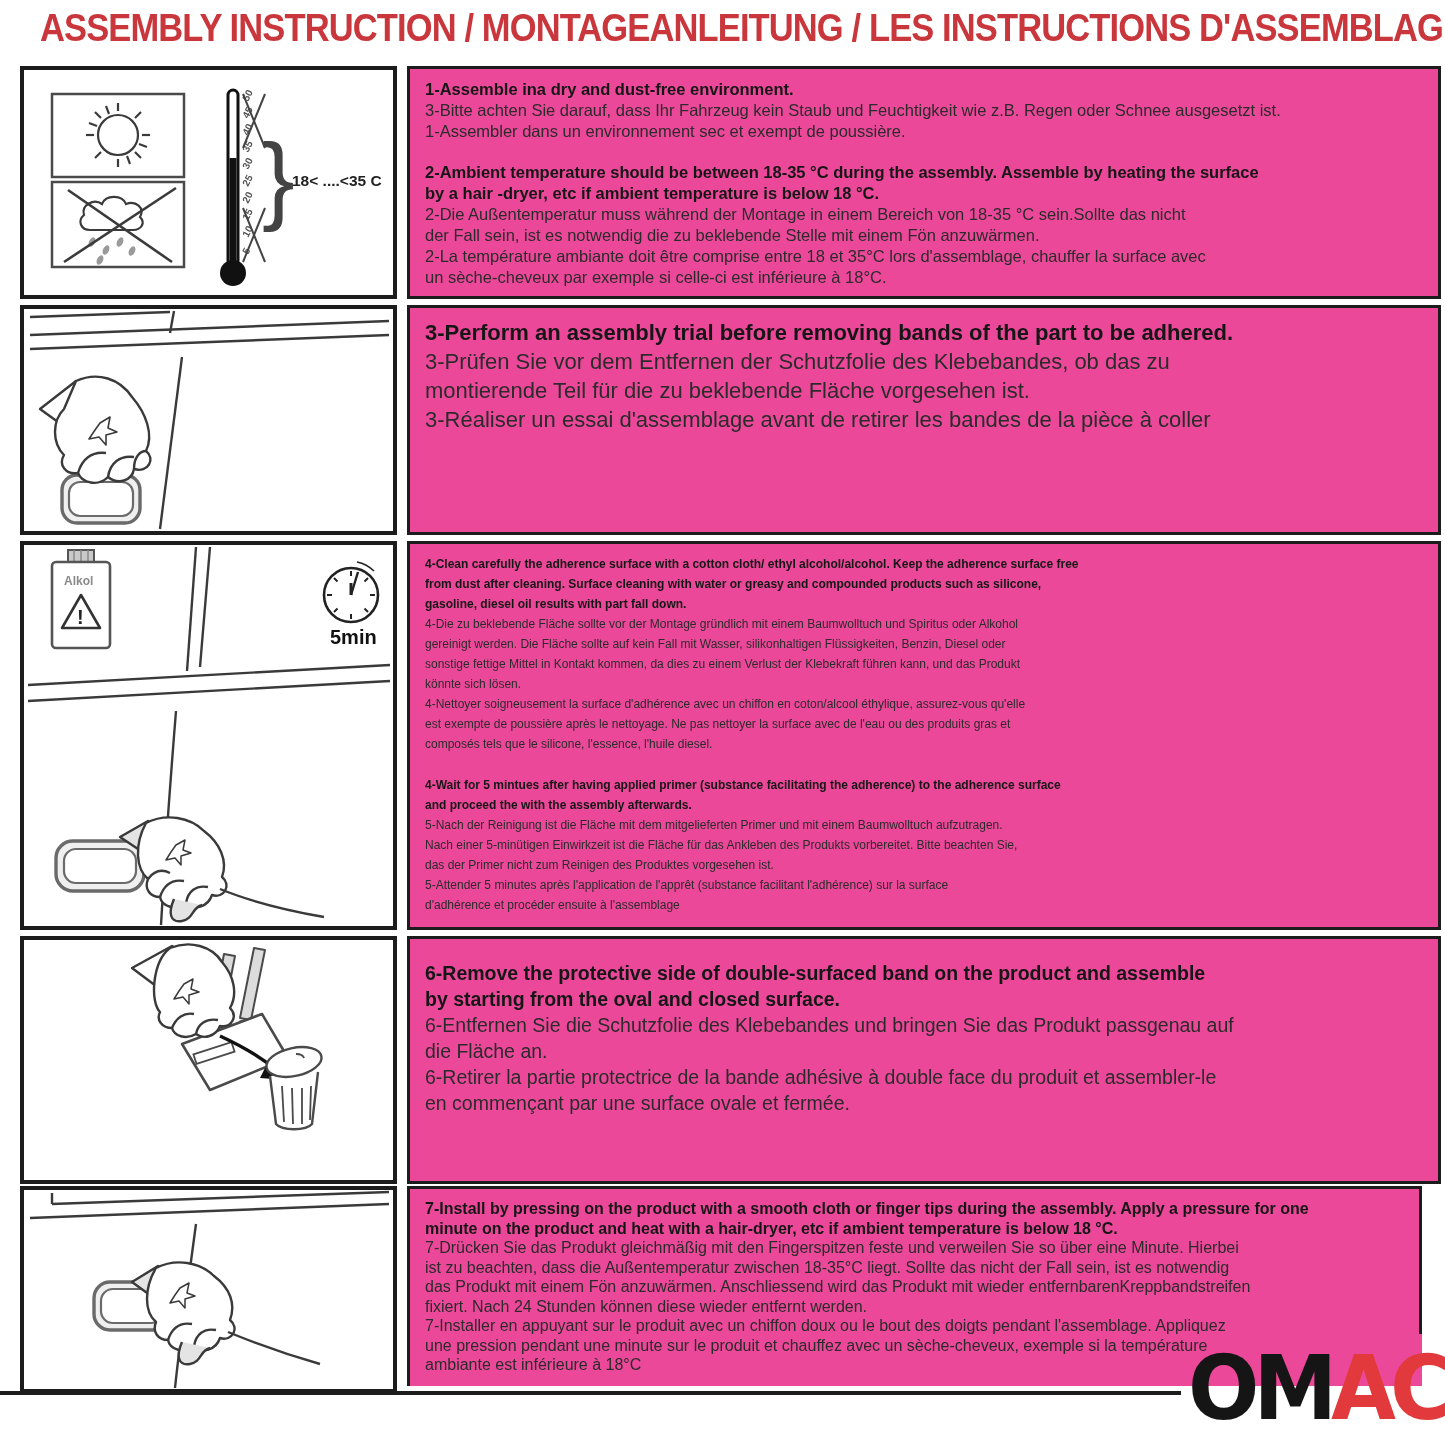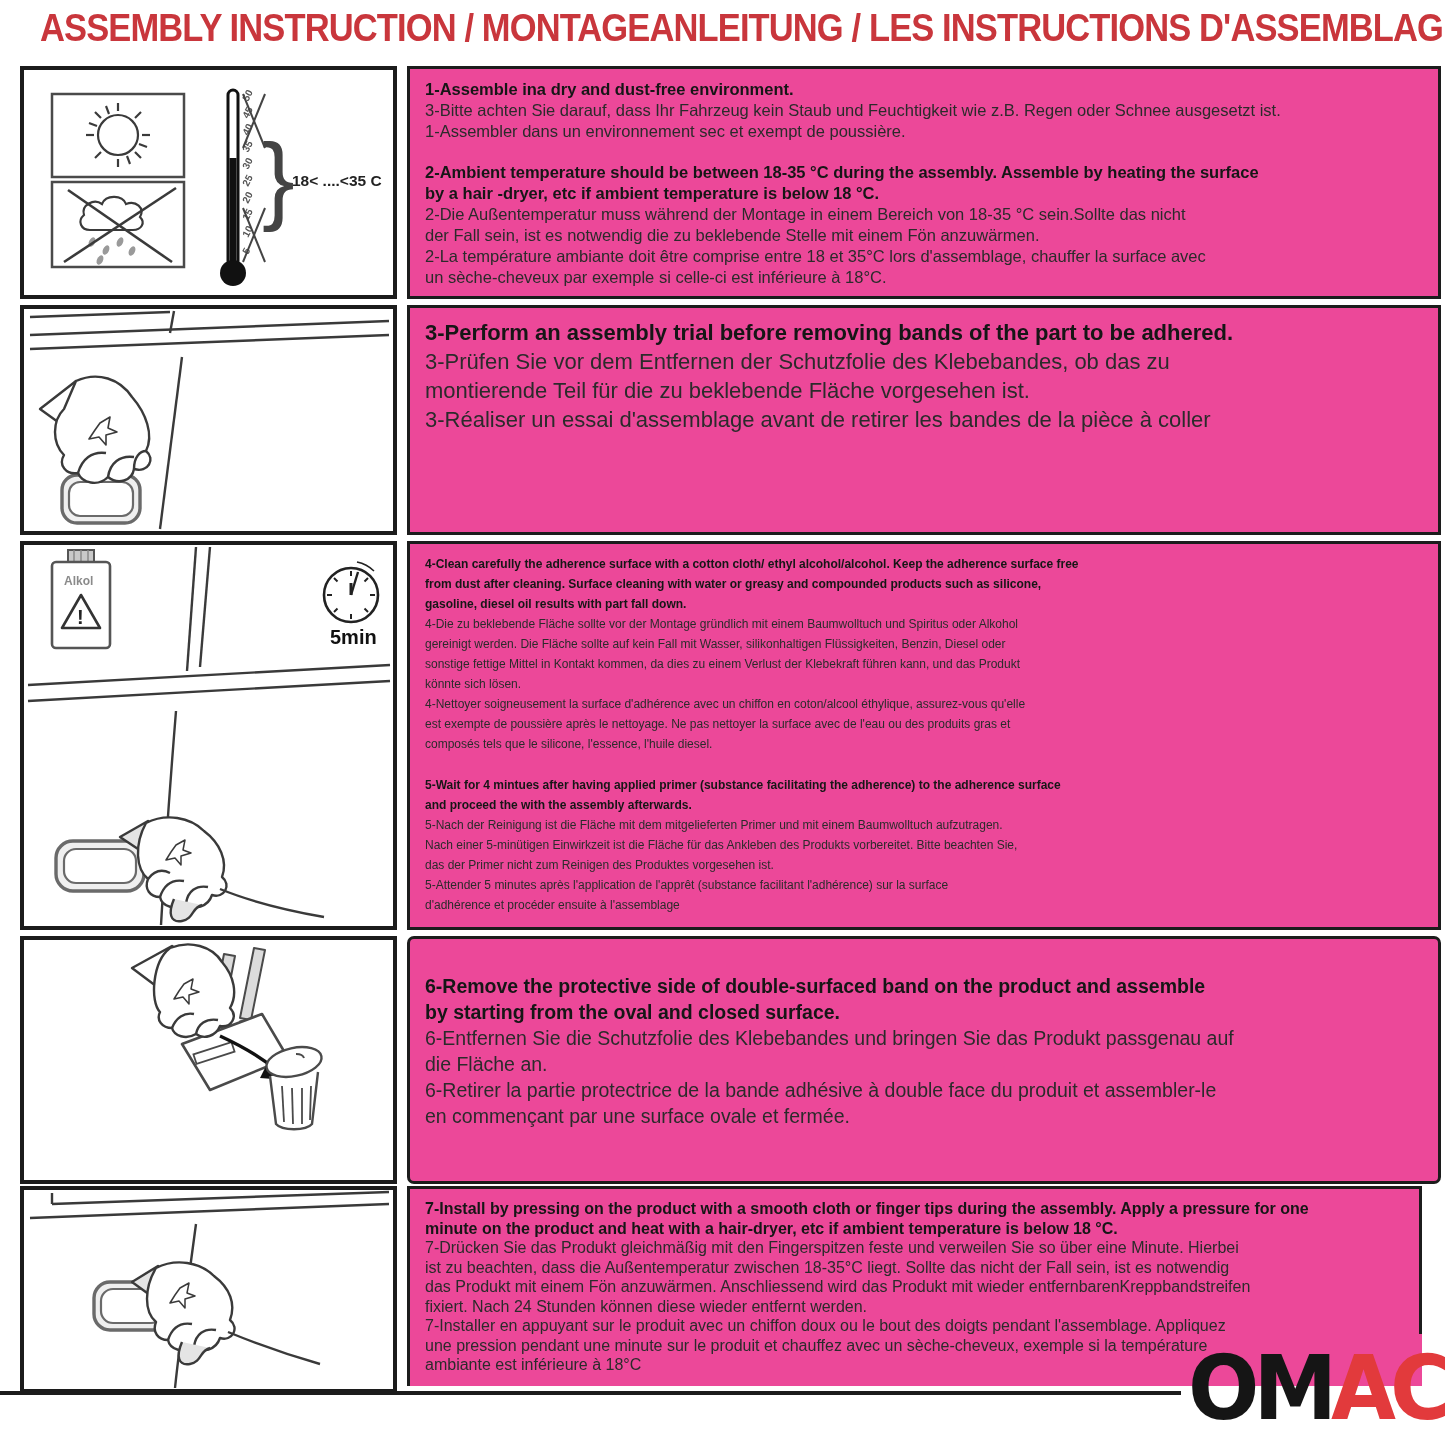--- a/index.html
+++ b/index.html
@@ -10,21 +10,21 @@
   .tpanel{left:407px;width:1034px;border:3px solid #1c1c1c;background:#ec4899;box-sizing:border-box;padding:10px 15px;}
   .tpanel p{margin:0;white-space:pre-line;}
   .b{font-weight:bold;color:#161616;}
   .grp2{margin-top:20px;}
   .r1 p{font-size:16.5px;line-height:21px;}
   .r2 p{font-size:22px;line-height:29px;}
   .r2{}
   .r3 p{font-size:12px;line-height:20px;}
   .r3 .grp2{margin-top:21px;}
   .r4 p{font-size:19.5px;line-height:26px;}
-  .r4{padding-top:34px;border-radius:7px;}
+  .r4{padding-top:21px;}
   .r5 p{font-size:16px;line-height:19.5px;}
   .r5{border-bottom:none;border-right:none;}
   .edge{background:#1c1c1c;}
   .logo{font-family:"DejaVu Sans",sans-serif;font-weight:bold;font-size:84px;letter-spacing:-6px;white-space:nowrap;transform:scaleY(1.05);transform-origin:left bottom;}
   .logo .blk{color:#151515;}
   .logo .red{color:#e23a3c;}
   svg{display:block;}
   svg text{font-family:"Liberation Sans",sans-serif;}
 </style>
 </head>
@@ -209,21 +209,21 @@
 gasoline, diesel oil results with part fall down.</p>
     <p>4-Die zu beklebende Fläche sollte vor der Montage gründlich mit einem Baumwolltuch und Spiritus oder Alkohol
 gereinigt werden. Die Fläche sollte auf kein Fall mit Wasser, silikonhaltigen Flüssigkeiten, Benzin, Diesel oder
 sonstige fettige Mittel in Kontakt kommen, da dies zu einem Verlust der Klebekraft führen kann, und das Produkt
 könnte sich lösen.</p>
     <p>4-Nettoyer soigneusement la surface d'adhérence avec un chiffon en coton/alcool éthylique, assurez-vous qu'elle
 est exempte de poussière après le nettoyage. Ne pas nettoyer la surface avec de l'eau ou des produits gras et
 composés tels que le silicone, l'essence, l'huile diesel.</p>
   </div>
   <div class="grp2">
-    <p class="b">5-Wait for 4 mintues after having applied primer (substance facilitating the adherence) to the adherence surface
+    <p class="b">4-Wait for 5 mintues after having applied primer (substance facilitating the adherence) to the adherence surface
 and proceed the with the assembly afterwards.</p>
     <p>5-Nach der Reinigung ist die Fläche mit dem mitgelieferten Primer und mit einem Baumwolltuch aufzutragen.
 Nach einer 5-minütigen Einwirkzeit ist die Fläche für das Ankleben des Produkts vorbereitet. Bitte beachten Sie,
 das der Primer nicht zum Reinigen des Produktes vorgesehen ist.</p>
     <p>5-Attender 5 minutes après l'application de l'apprêt (substance facilitant l'adhérence) sur la surface
 d'adhérence et procéder ensuite à l'assemblage</p>
   </div>
 </div>
 
 <div class="abs illus" style="top:936px;height:248px;">

